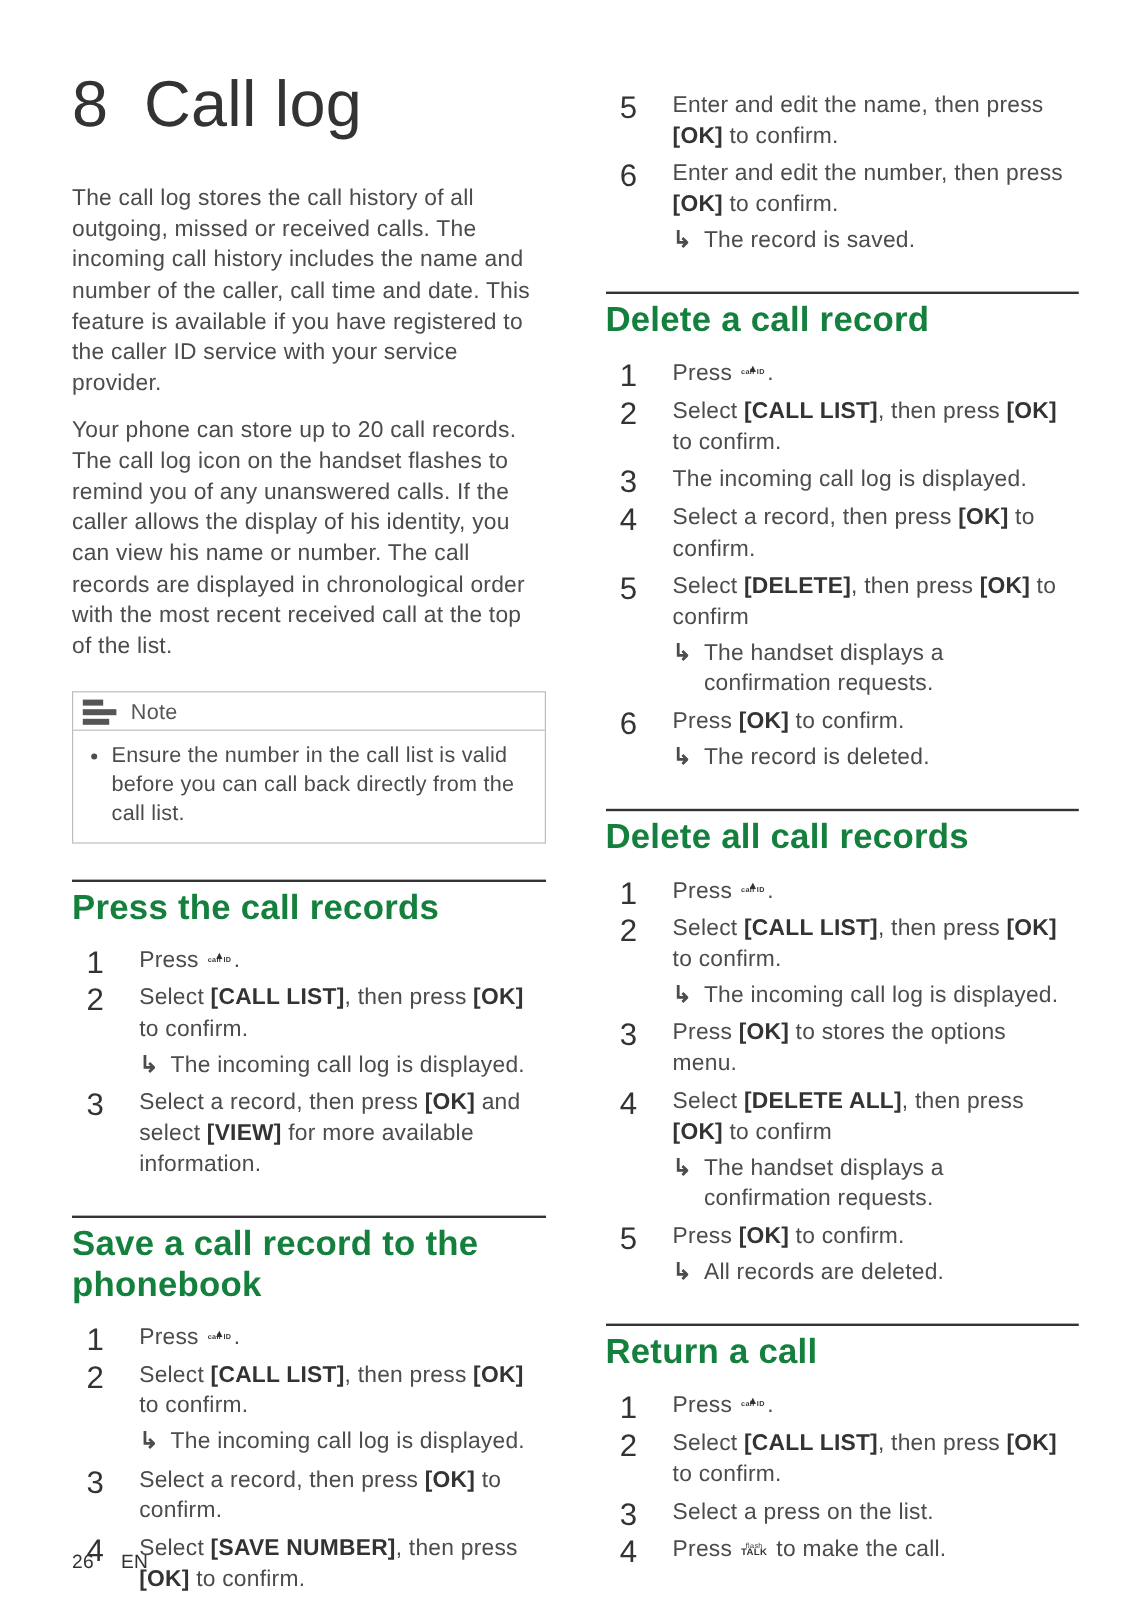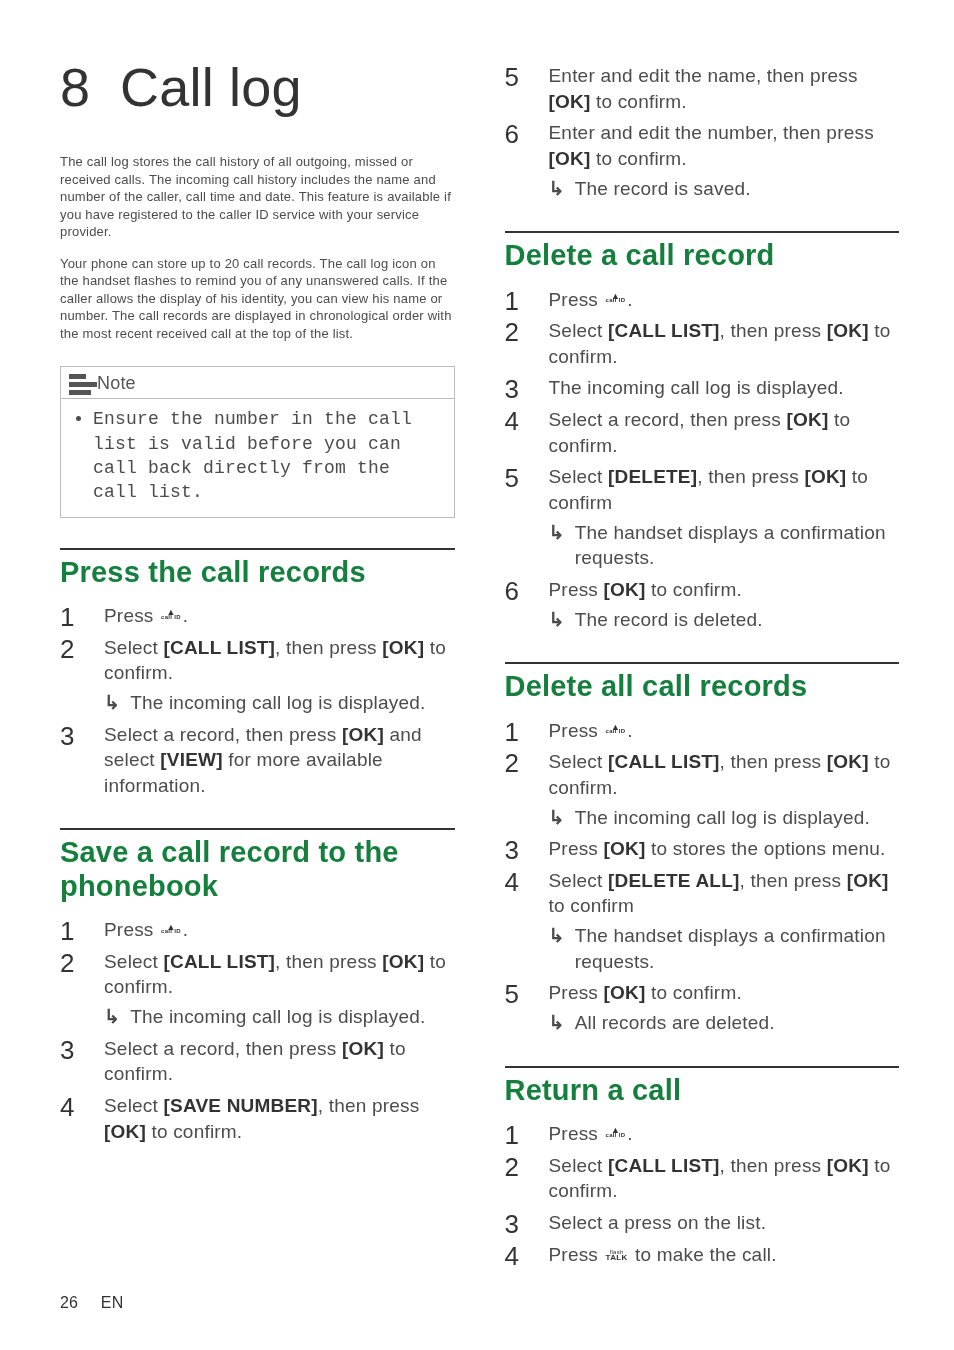--- a/index.html
+++ b/index.html
@@ -27,40 +27,40 @@
     font-weight: 300;
     margin: 1px 0 35px 0;
     white-space: nowrap;
     color: #333;
   }
   h1.chapter .chnum {
     display: inline-block;
     width: 60px;
   }
   p.body {
-    font-size: 13px;
+    font-size: 19px;
     line-height: 1.35;
     margin: 0 0 14px 0;
   }
   .hr-thick {
     border: none;
     border-top: 2px solid #333;
     margin: 30px 0 6px 0;
   }
   h2.section {
     font-size: 29px;
     font-weight: 700;
     margin: 6px 0 14px 0;
     line-height: 1.15;
     color: #15803d;
   }
   ol.steps {
     list-style: none;
     padding: 0;
-    margin: 0;
+    margin: 12px;
     counter-reset: step;
   }
   ol.steps > li {
     counter-increment: step;
     font-size: 19px;
     line-height: 1.35;
     padding-left: 44px;
     position: relative;
     margin-bottom: 6px;
   }
@@ -122,20 +122,21 @@
     letter-spacing: 0.3px;
     color: #333;
   }
   .note-box {
     border: 1px solid #bdbdbd;
     margin: 24px 0 10px 0;
   }
   .note-head {
     display: flex;
     align-items: center;
+    gap: 12px;
     padding: 6px 10px 4px 8px;
   }
   .note-icon {
     width: 28px;
     height: 20px;
     position: relative;
   }
   .note-icon::before, .note-icon::after, .note-icon span {
     content: "";
     position: absolute;
@@ -154,21 +155,20 @@
   }
   .note-divider {
     border: none;
     border-top: 1px solid #bdbdbd;
     margin: 0;
   }
   .note-body {
     padding: 8px 14px 12px 14px;
     font-size: 18px;
     line-height: 1.35;
-    font-family: Liberation Mono, monospace;
   }
   .note-body ul {
     margin: 0;
     padding-left: 18px;
   }
   .footer {
     position: absolute;
     left: 60px;
     bottom: 38px;
     font-size: 16px;

